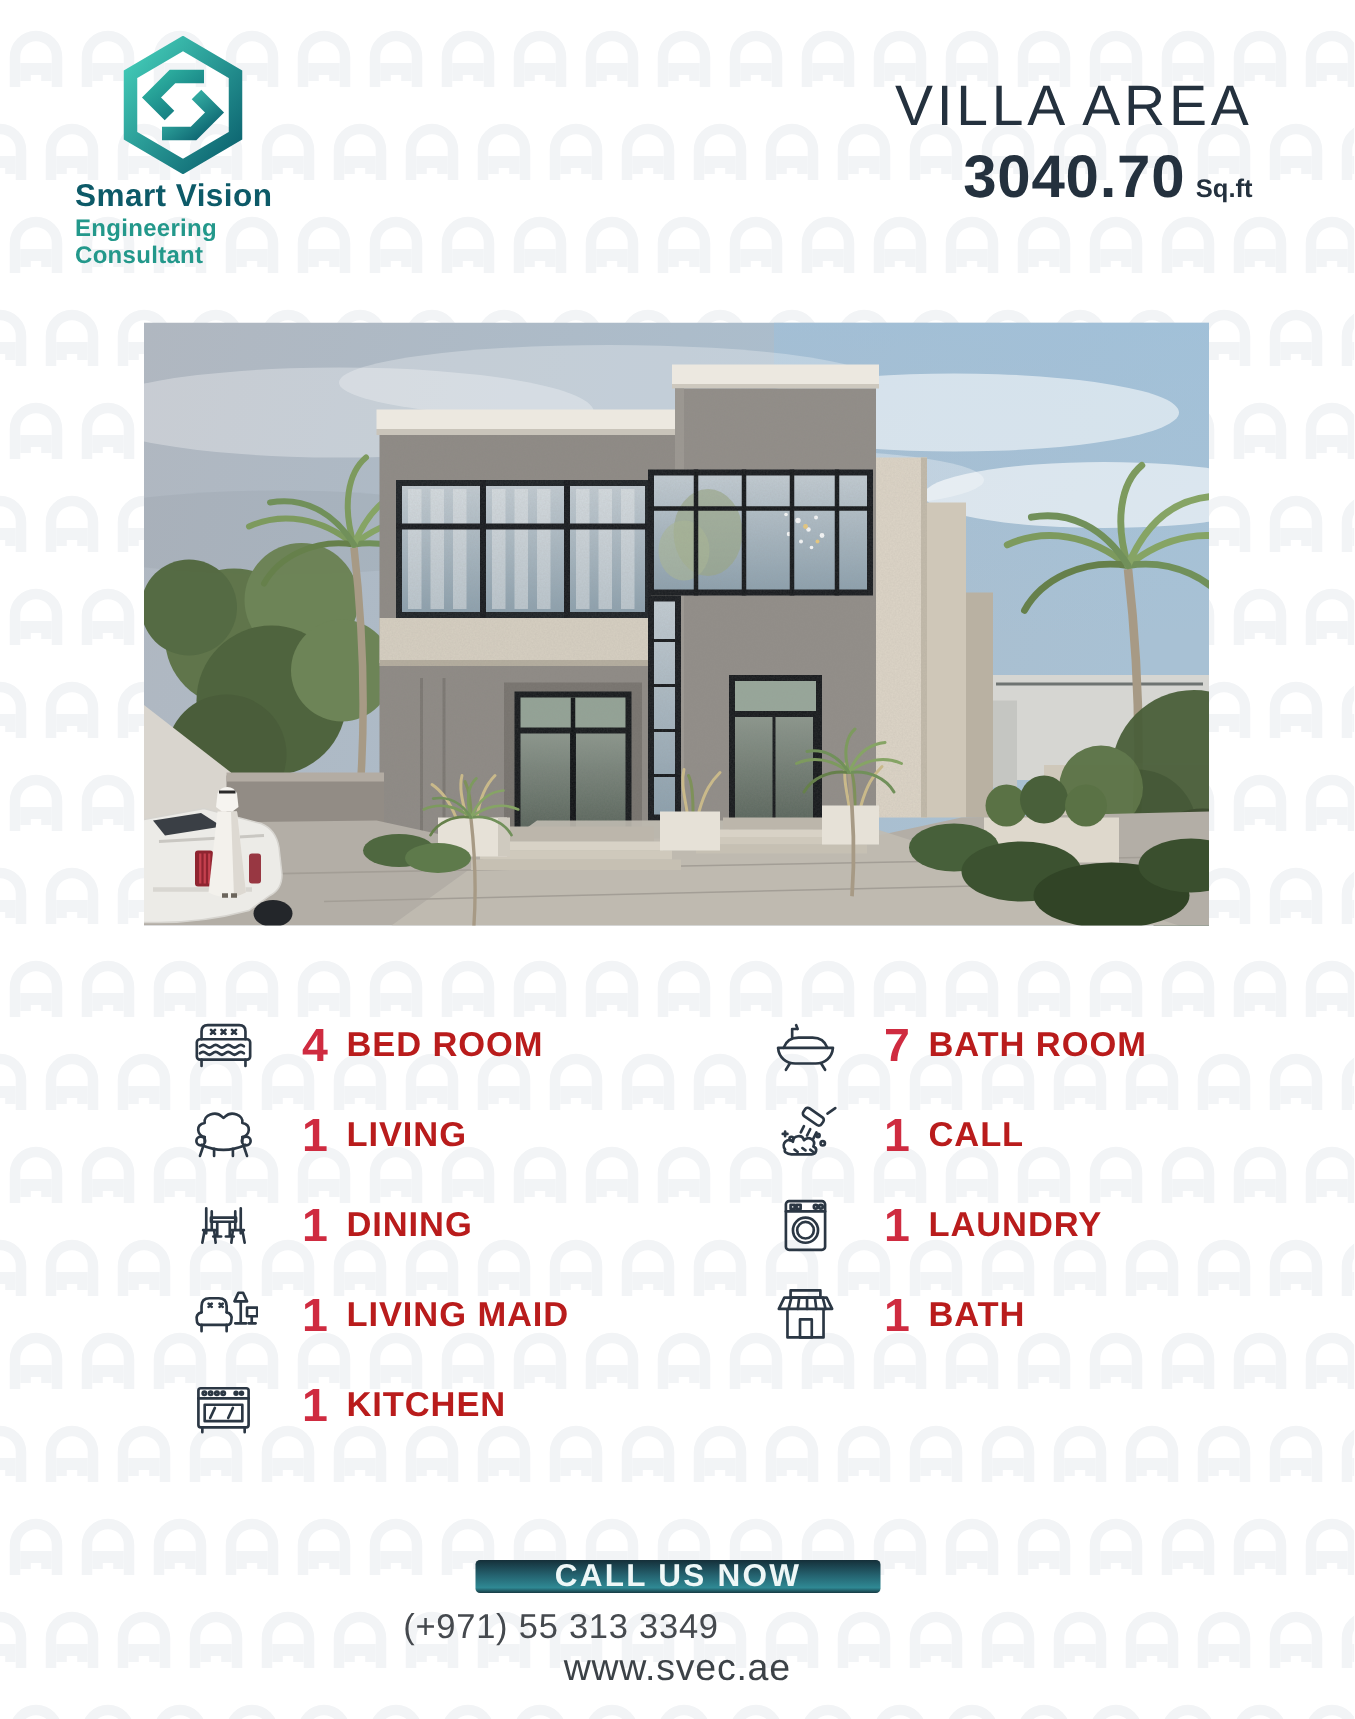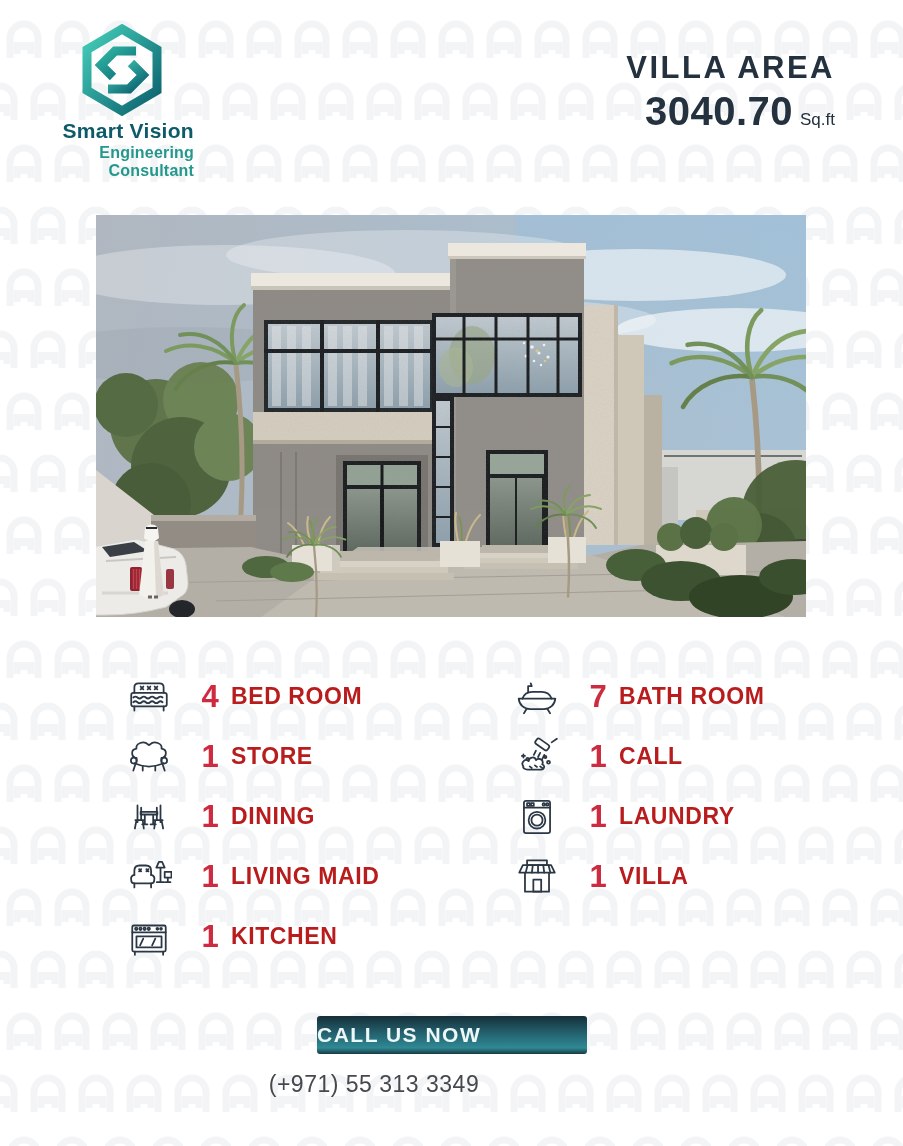--- a/index.html
+++ b/index.html
@@ -2,49 +2,49 @@
 <html><head>
 <meta charset="utf-8">
 <style>
   html,body{margin:0;padding:0;background:#ffffff;}
   .page{position:relative;width:903px;height:1146px;background:#ffffff;overflow:hidden;
         font-family:"Liberation Sans",sans-serif;}
   .bg-pattern{position:absolute;left:0;top:0;z-index:0;}
   .layer{position:absolute;z-index:1;}
 
   
-  .logo{left:50px;top:24px;width:144px;text-align:right;}
+  .logo{left:50px;top:24px;width:144px;text-align:left;}
   .logo svg{display:block;margin:0 auto;}
   .brand-name{font-size:21px;font-weight:800;color:#0d5a68;letter-spacing:.3px;margin-top:3px;}
   .brand-tagline{font-size:16px;font-weight:700;color:#23988b;margin-top:1px;letter-spacing:.2px;}
 
   .area{right:68px;top:50px;text-align:right;color:#24313e;}
-  .area-title{font-size:31px;font-weight:700;letter-spacing:2.5px;}
+  .area-title{font-size:38px;font-weight:400;letter-spacing:2.5px;}
   .area-line{margin-top:3px;}
   .area-value{font-size:40px;font-weight:800;letter-spacing:.5px;margin-top:44px;}
-  .area-unit{font-size:17px;font-weight:400;margin-left:7px;}
+  .area-unit{font-size:17px;font-weight:700;margin-left:7px;}
 
   
   .villa{left:96px;top:215px;width:710px;height:402px;}
   .villa svg{display:block;}
 
   
   .features-col{display:flex;flex-direction:column;gap:15px;}
   .col-left{left:126px;top:674px;}
   .col-right{left:514px;top:674px;}
   .feature-row{display:flex;align-items:center;height:45px;}
   .feature-icon{width:48px;height:46px;flex:0 0 48px;display:flex;align-items:center;}
   .feature-icon svg{width:46px;height:46px;}
   .feature-count{min-width:28px;margin-left:22px;text-align:center;
                  font-size:31px;font-weight:800;color:#cf2b40;}
   .feature-label{margin-left:7px;font-size:23px;font-weight:700;color:#b91c1c;letter-spacing:.6px;}
 
   
-  .cta{left:317px;top:1016px;width:270px;height:38px;border-radius:3px;
-       display:flex;align-items:center;justify-content:flex-start;cursor:pointer;
+  .cta{left:317px;top:1040px;width:270px;height:22px;border-radius:3px;
+       display:flex;align-items:center;justify-content:center;cursor:pointer;
        background:linear-gradient(180deg,#152f39 0%,#24616e 45%,#2f8994 84%,#173a43 100%);}
   .cta-label{color:#eef7f7;font-size:21px;font-weight:600;letter-spacing:1.5px;}
   .phone{left:0;top:1071px;width:748px;text-align:center;font-size:23px;font-weight:500;
          color:#45494e;letter-spacing:.5px;}
   .website{left:0;top:1098px;width:903px;text-align:center;font-size:25px;font-weight:500;
            color:#3c4247;letter-spacing:.5px;}
 
   .ic{fill:none;stroke:#2b3744;stroke-width:1.7;stroke-linecap:round;stroke-linejoin:round;}
 </style>
 </head>
@@ -359,21 +359,21 @@
           <path d="M10 23 c-5 -1 -6 -8 0 -9 c-1 -5 7 -8 11 -4 c1 1 1 1 2 0 c4 -4 12 -1 11 4 c6 1 5 8 0 9"></path>
           <circle cx="7.5" cy="25.5" r="2.8"></circle>
               <circle cx="36.5" cy="25.5" r="2.8"></circle>
           <path d="M10 23 v3 M34 23 v3"></path>
           <path d="M8 28 c9 4 19 4 28 0"></path>
           <path d="M9 29 l-2 6 M35 29 l2 6 M16 30.5 v4.5 M28 30.5 v4.5"></path>
         </g>
           </svg>
       </span>
       <span class="feature-count">1</span>
-      <span class="feature-label">STORE</span>
+      <span class="feature-label">LIVING</span>
     </div>
 
     <div class="feature-row">
       <span class="feature-icon">
         <svg viewBox="0 0 44 44">
             <g class="ic">
           <path d="M11 11 v16 M14.5 13 v12 M9 25 h8 M10 25 l-1.5 8 M16 25 l1 8"></path>
           <path d="M33 11 v16 M29.5 13 v12 M27 25 h8 M34 25 l1.5 8 M28 25 l-1 8"></path>
           <rect x="14" y="17" width="16" height="2.6"></rect>
           <path d="M18 20 v9 M26 20 v9 M15.5 29 h5 M23.5 29 h5"></path>
@@ -487,22 +487,23 @@
             <g class="ic">
           <rect x="12.5" y="6" width="19" height="4.6"></rect>
           <path d="M8.5 10.6 h27 l3.5 7.2 h-34 Z"></path>
           <path d="M13 10.6 l-1.8 7.2 M18 10.6 l-0.9 7.2 M23 10.6 v7.2 M28 10.6 l0.9 7.2 M33 10.6 l1.8 7.2"></path>
           <path d="M10.5 18 v18 h23 v-18"></path>
           <rect x="18.5" y="24.5" width="7.5" height="11.5"></rect>
         </g>
           </svg>
       </span>
       <span class="feature-count">1</span>
-      <span class="feature-label">VILLA</span>
+      <span class="feature-label">BATH</span>
     </div>
   </div>
 
   <div class="layer cta">
     <span class="cta-label">CALL US NOW</span>
   </div>
   <div class="layer phone">(+971) 55 313 3349</div>
+  <div class="layer website">www.svec.ae</div>
 
 </div>
 
 </body></html>

